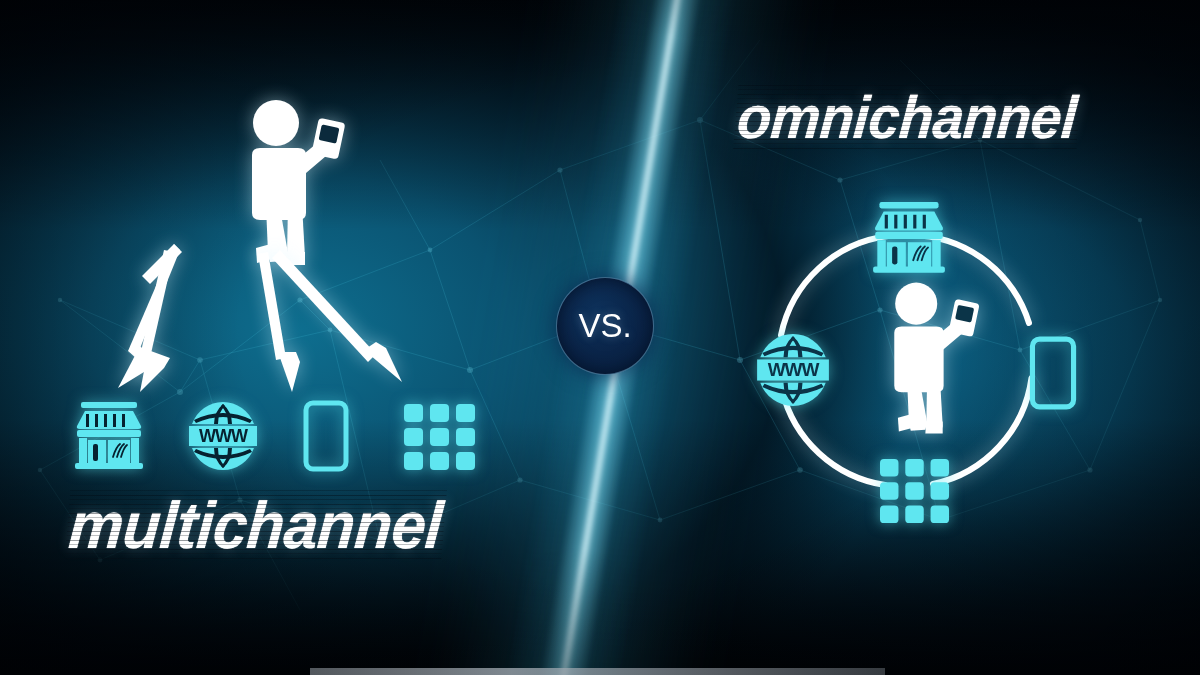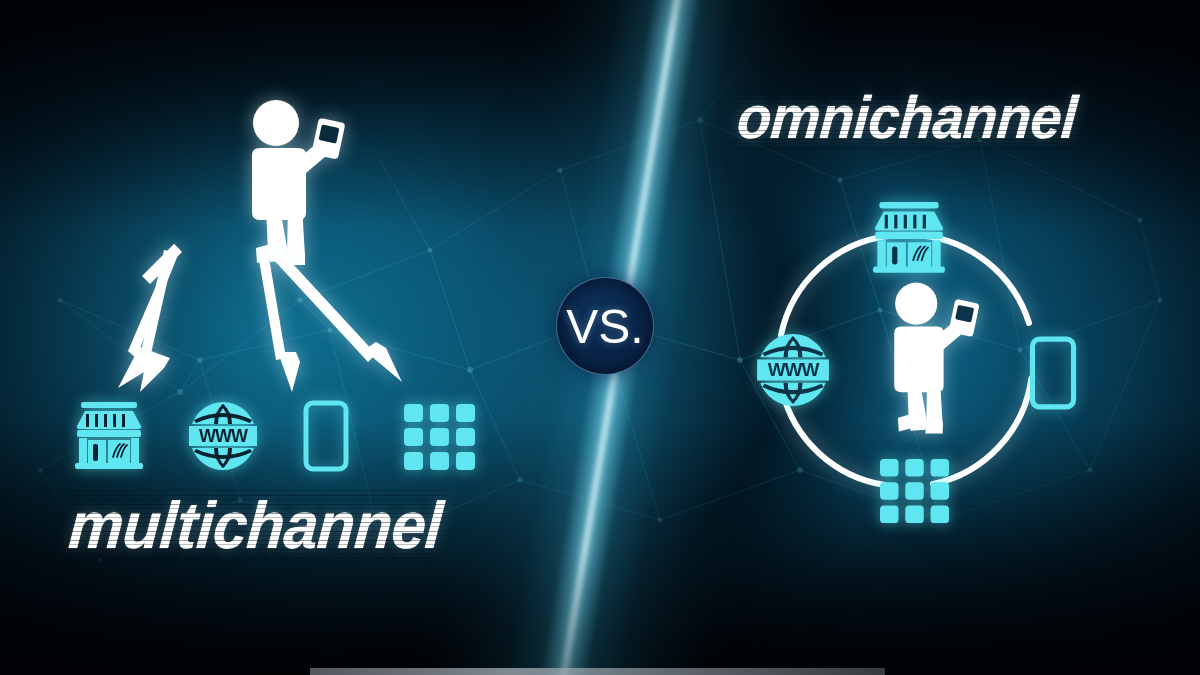--- a/index.html
+++ b/index.html
@@ -72,21 +72,21 @@
         rgba(0,0,0,0) 4px, rgba(0,0,0,0) 8px,
         rgba(2,10,18,.35) 8px, rgba(2,10,18,.35) 9px);
      mix-blend-mode:multiply;opacity:.75;}
 
   
   #vs-badge{position:absolute;left:556px;top:277px;width:96px;height:96px;
             border-radius:50%;background:radial-gradient(circle at 40% 32%, #0d3059 0%, #0a2448 55%, #07203f 100%);
             border:1px solid rgba(150,215,245,.38);
             display:flex;align-items:center;justify-content:center;
             box-shadow:0 0 22px rgba(10,40,80,.85), inset 0 0 18px rgba(0,8,24,.7);}
-  #vs-text{color:#ffffff;font-size:48px;font-weight:400;letter-spacing:0px;
+  #vs-text{color:#ffffff;font-size:33px;font-weight:400;letter-spacing:0px;
            font-family:"Liberation Sans","DejaVu Sans",sans-serif;
            text-shadow:0 0 8px rgba(180,225,255,.35);}
 
   
   #bottom-bar{position:absolute;left:310px;top:668px;width:575px;height:7px;
               background:linear-gradient(90deg, rgba(150,158,166,.55) 0%, rgba(168,176,184,.75) 35%, rgba(150,158,166,.62) 65%, rgba(120,128,136,.45) 100%);}
 
   svg{display:block;overflow:visible;}
 </style>
 </head>

